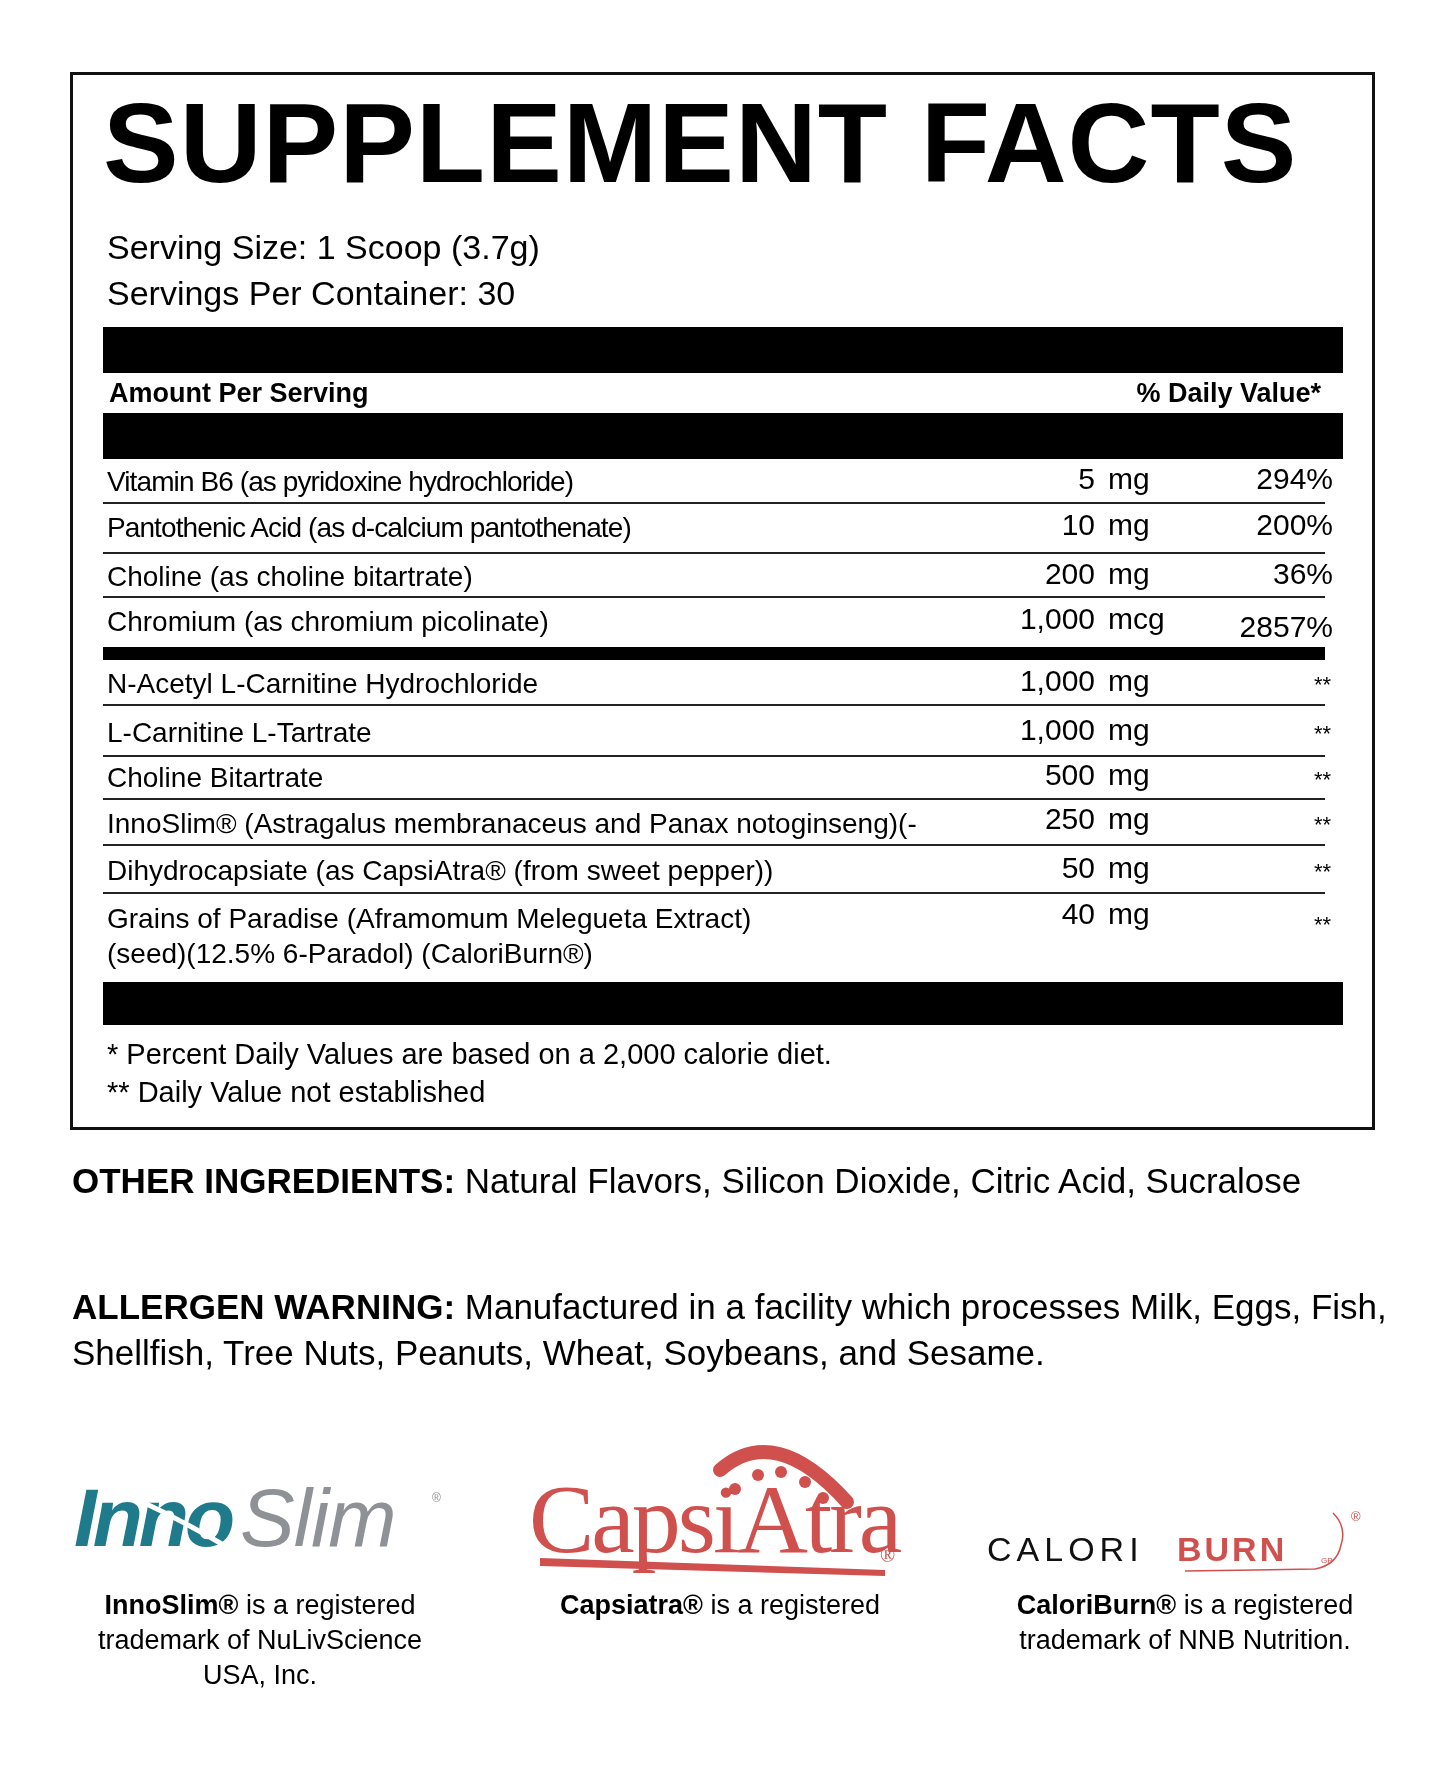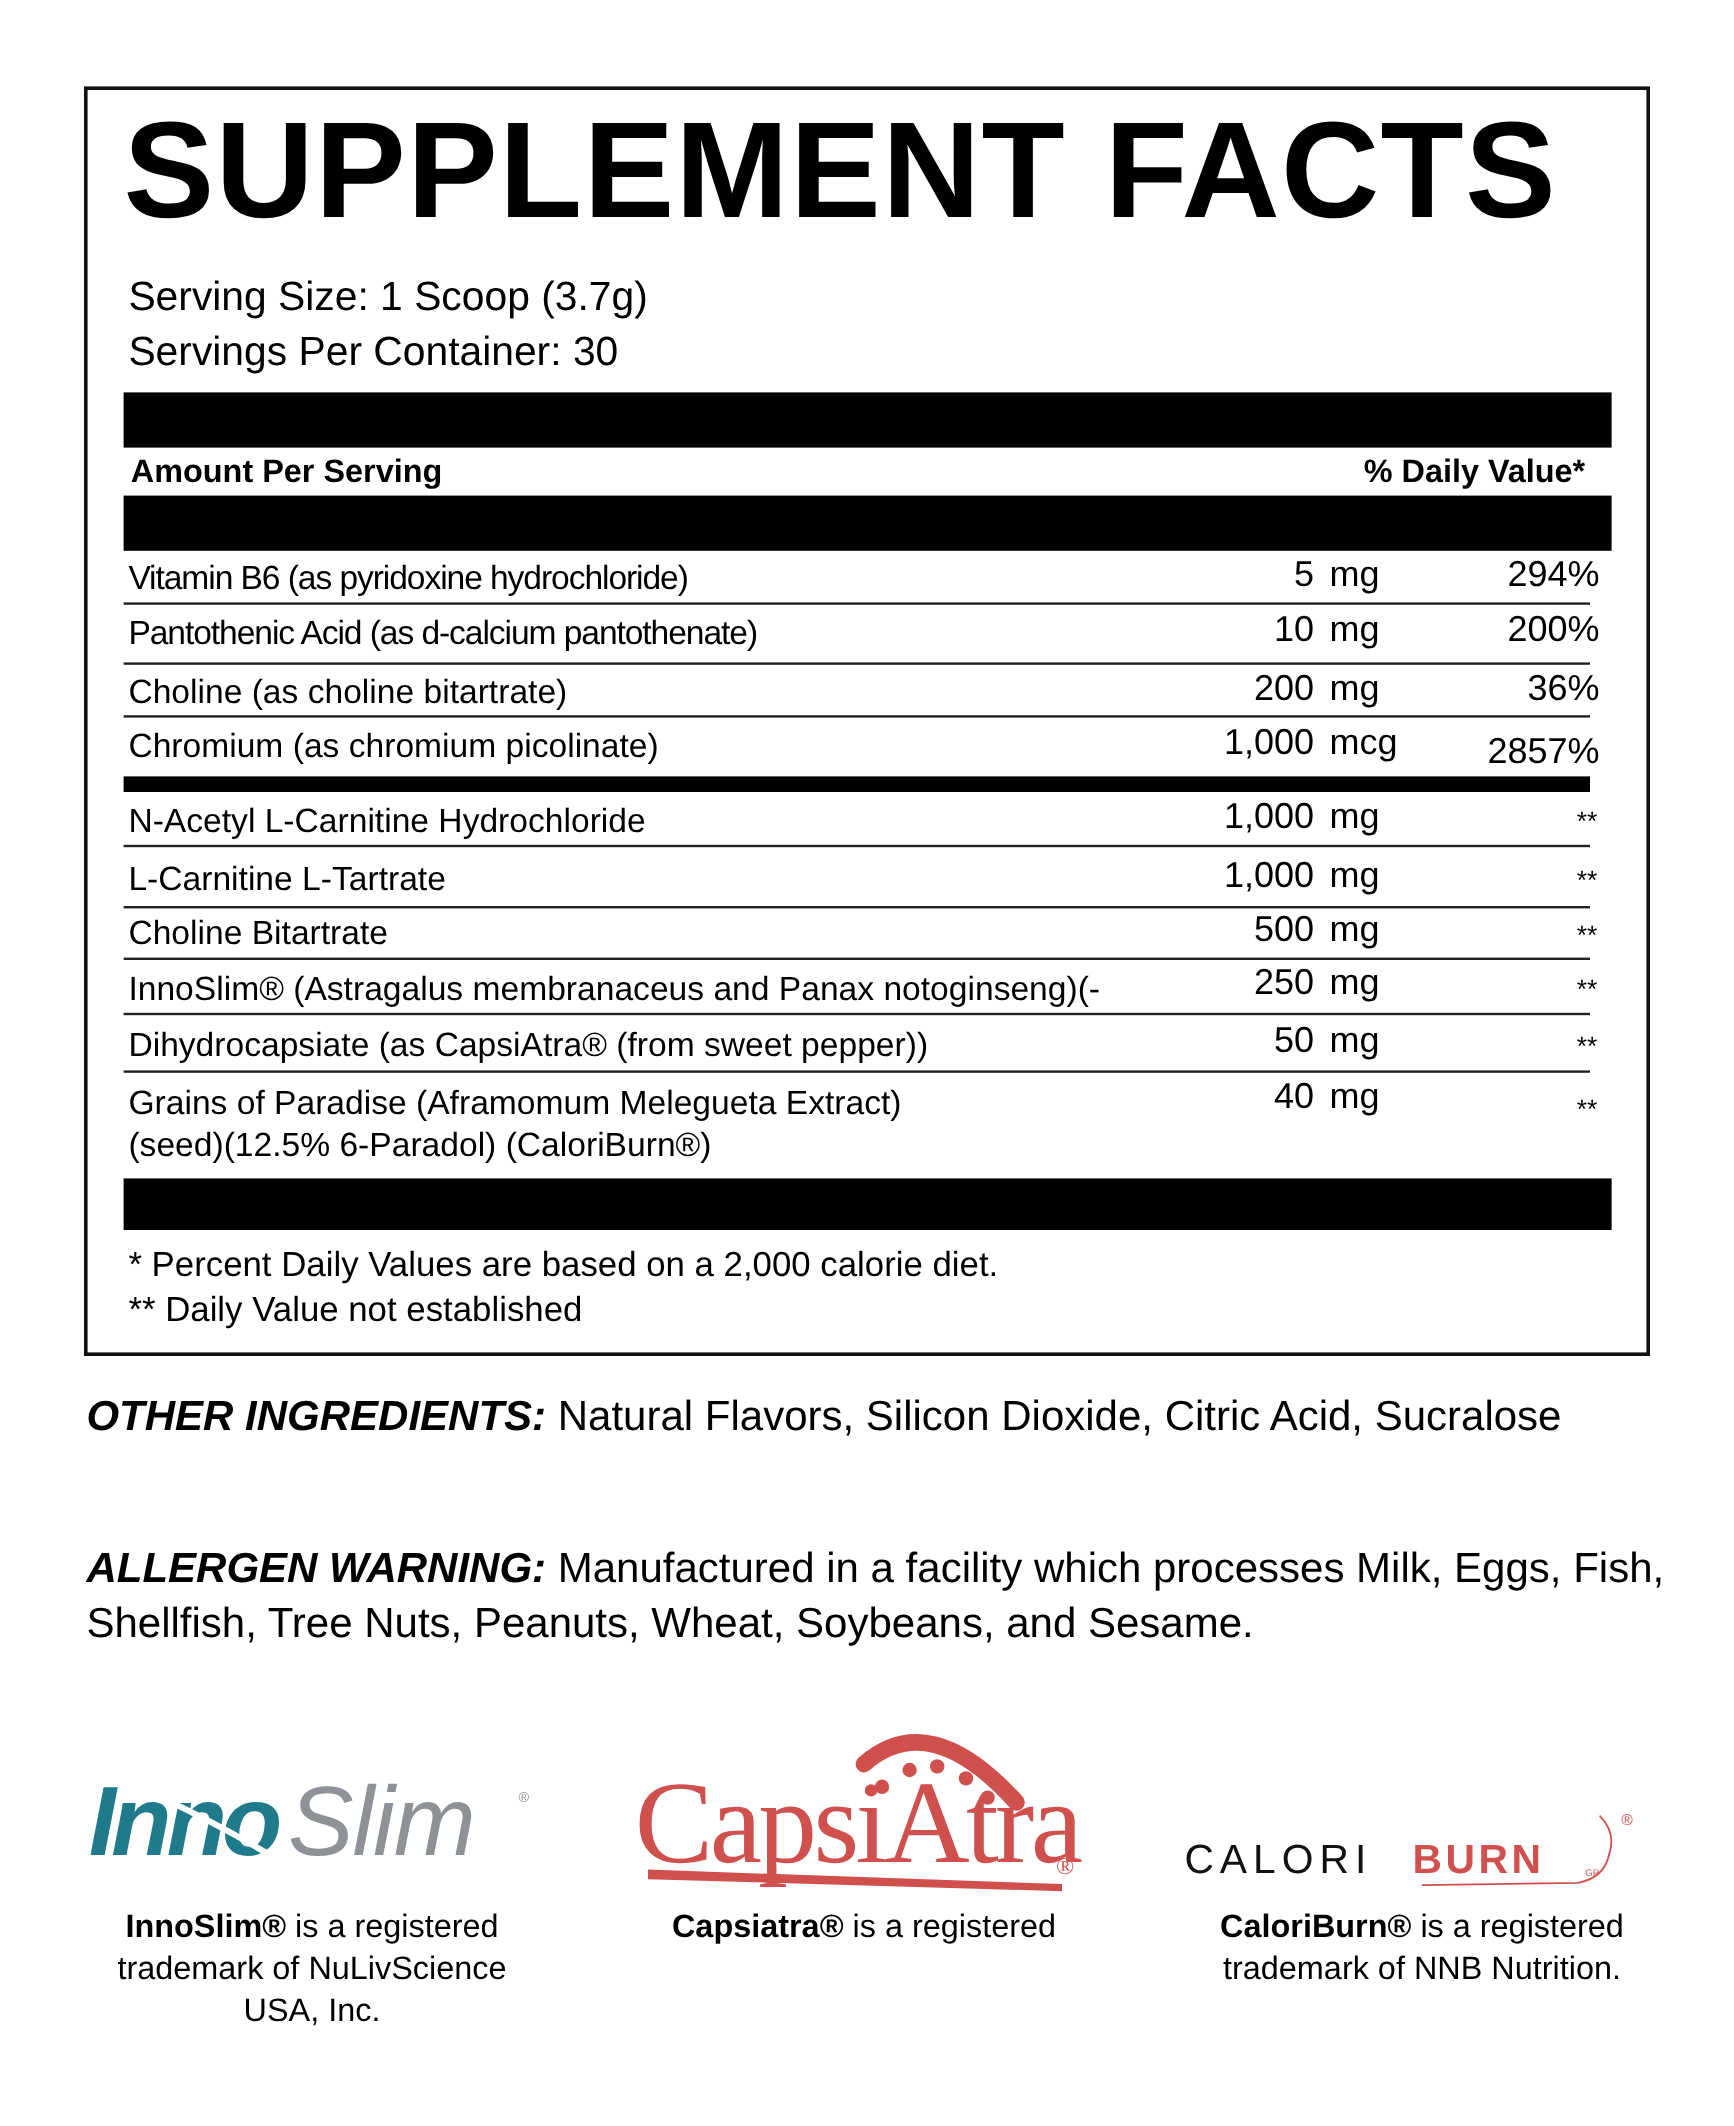--- a/index.html
+++ b/index.html
@@ -12,21 +12,21 @@
   .hdr { font-size:27px; font-weight:bold; line-height:1; white-space:nowrap; }
   .row-name { left:107px; font-size:28px; line-height:1; white-space:nowrap; }
   .row-name.narrow { letter-spacing:-0.9px; }
   .amt { font-size:30px; line-height:1; white-space:nowrap; text-align:right; }
   .amt-num { width:120px; }
   .dv { font-size:30px; line-height:1; white-space:nowrap; text-align:right; right:112px; }
   .star { font-size:22px; right:114px; line-height:1; }
   .rule { left:103px; width:1222px; height:2px; background:#222; }
   .foot { left:107px; font-size:29px; line-height:1; white-space:nowrap; }
   .para { left:72px; font-size:35px; line-height:46px; width:1320px; }
-  .para b { font-weight:bold;font-style:italic; }
+  .para b { font-weight:bold; }
   .tm { font-size:27px; line-height:35px; text-align:center; }
   .tm b { font-weight:bold; }
 </style>
 </head>
 <body>
 
 <div class="abs box"></div>
 
 <div class="abs title">SUPPLEMENT FACTS</div>
 <div class="abs serving" style="top:230px;text-align:right;">Serving Size: 1 Scoop (3.7g)</div>

